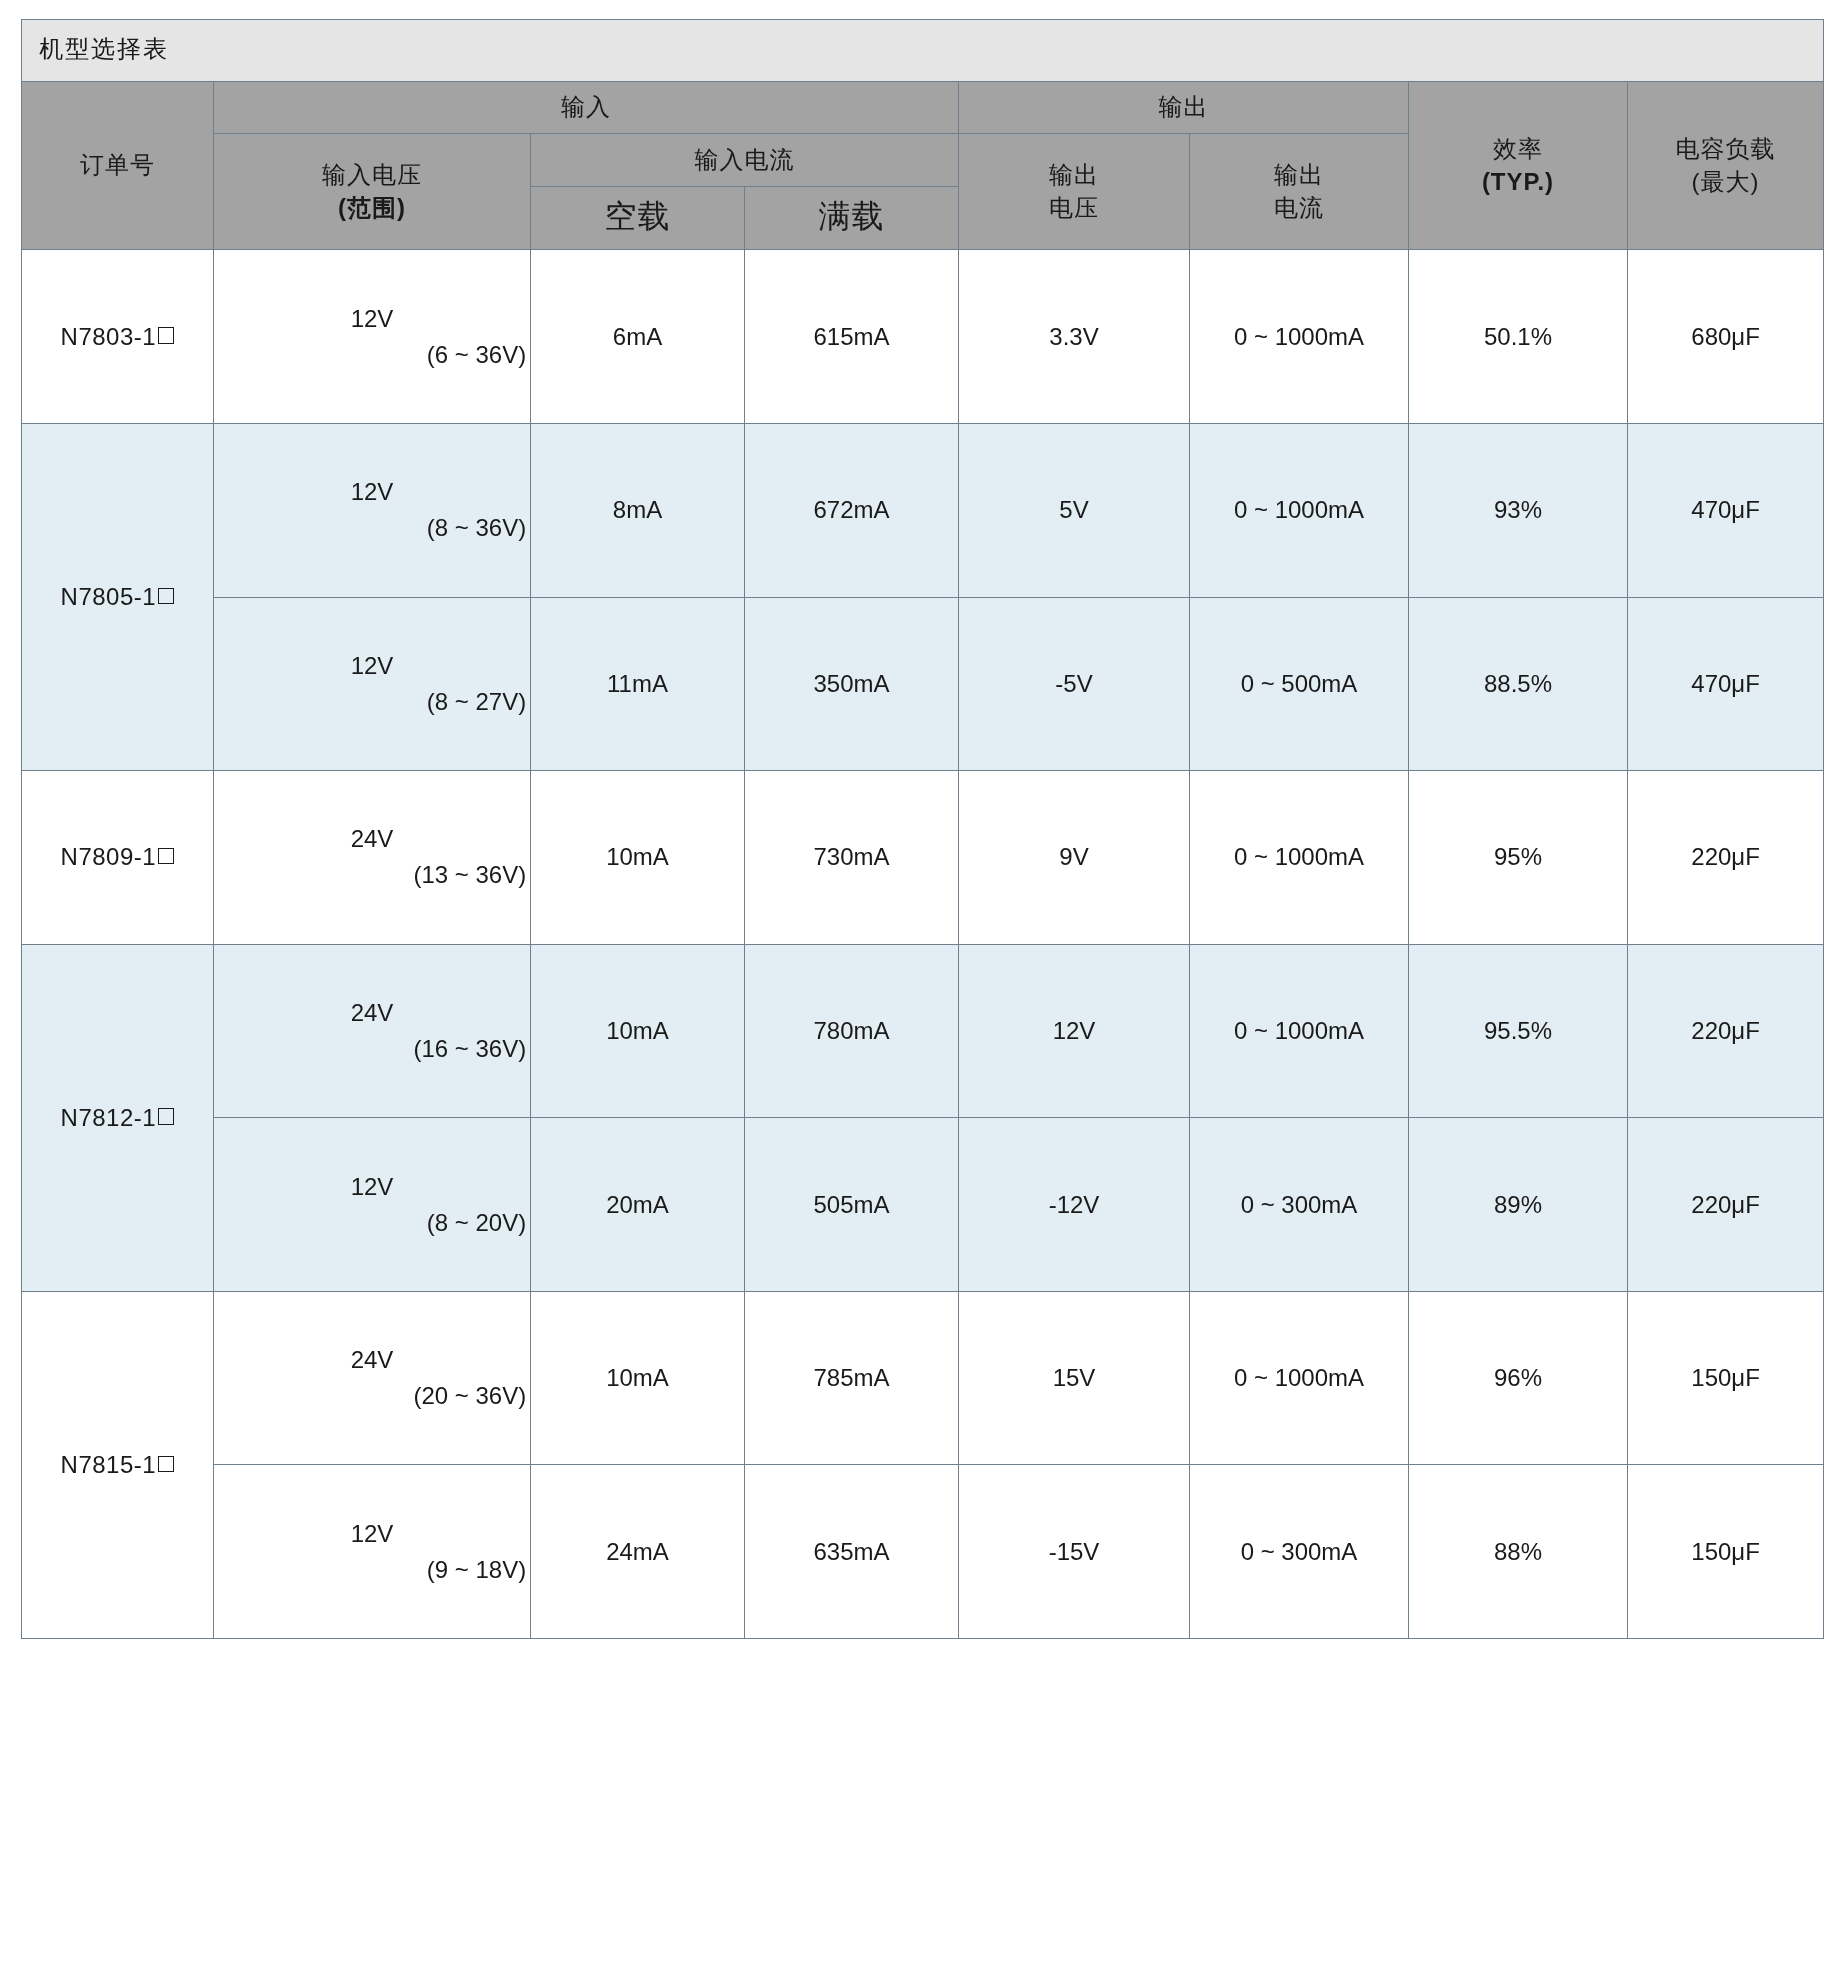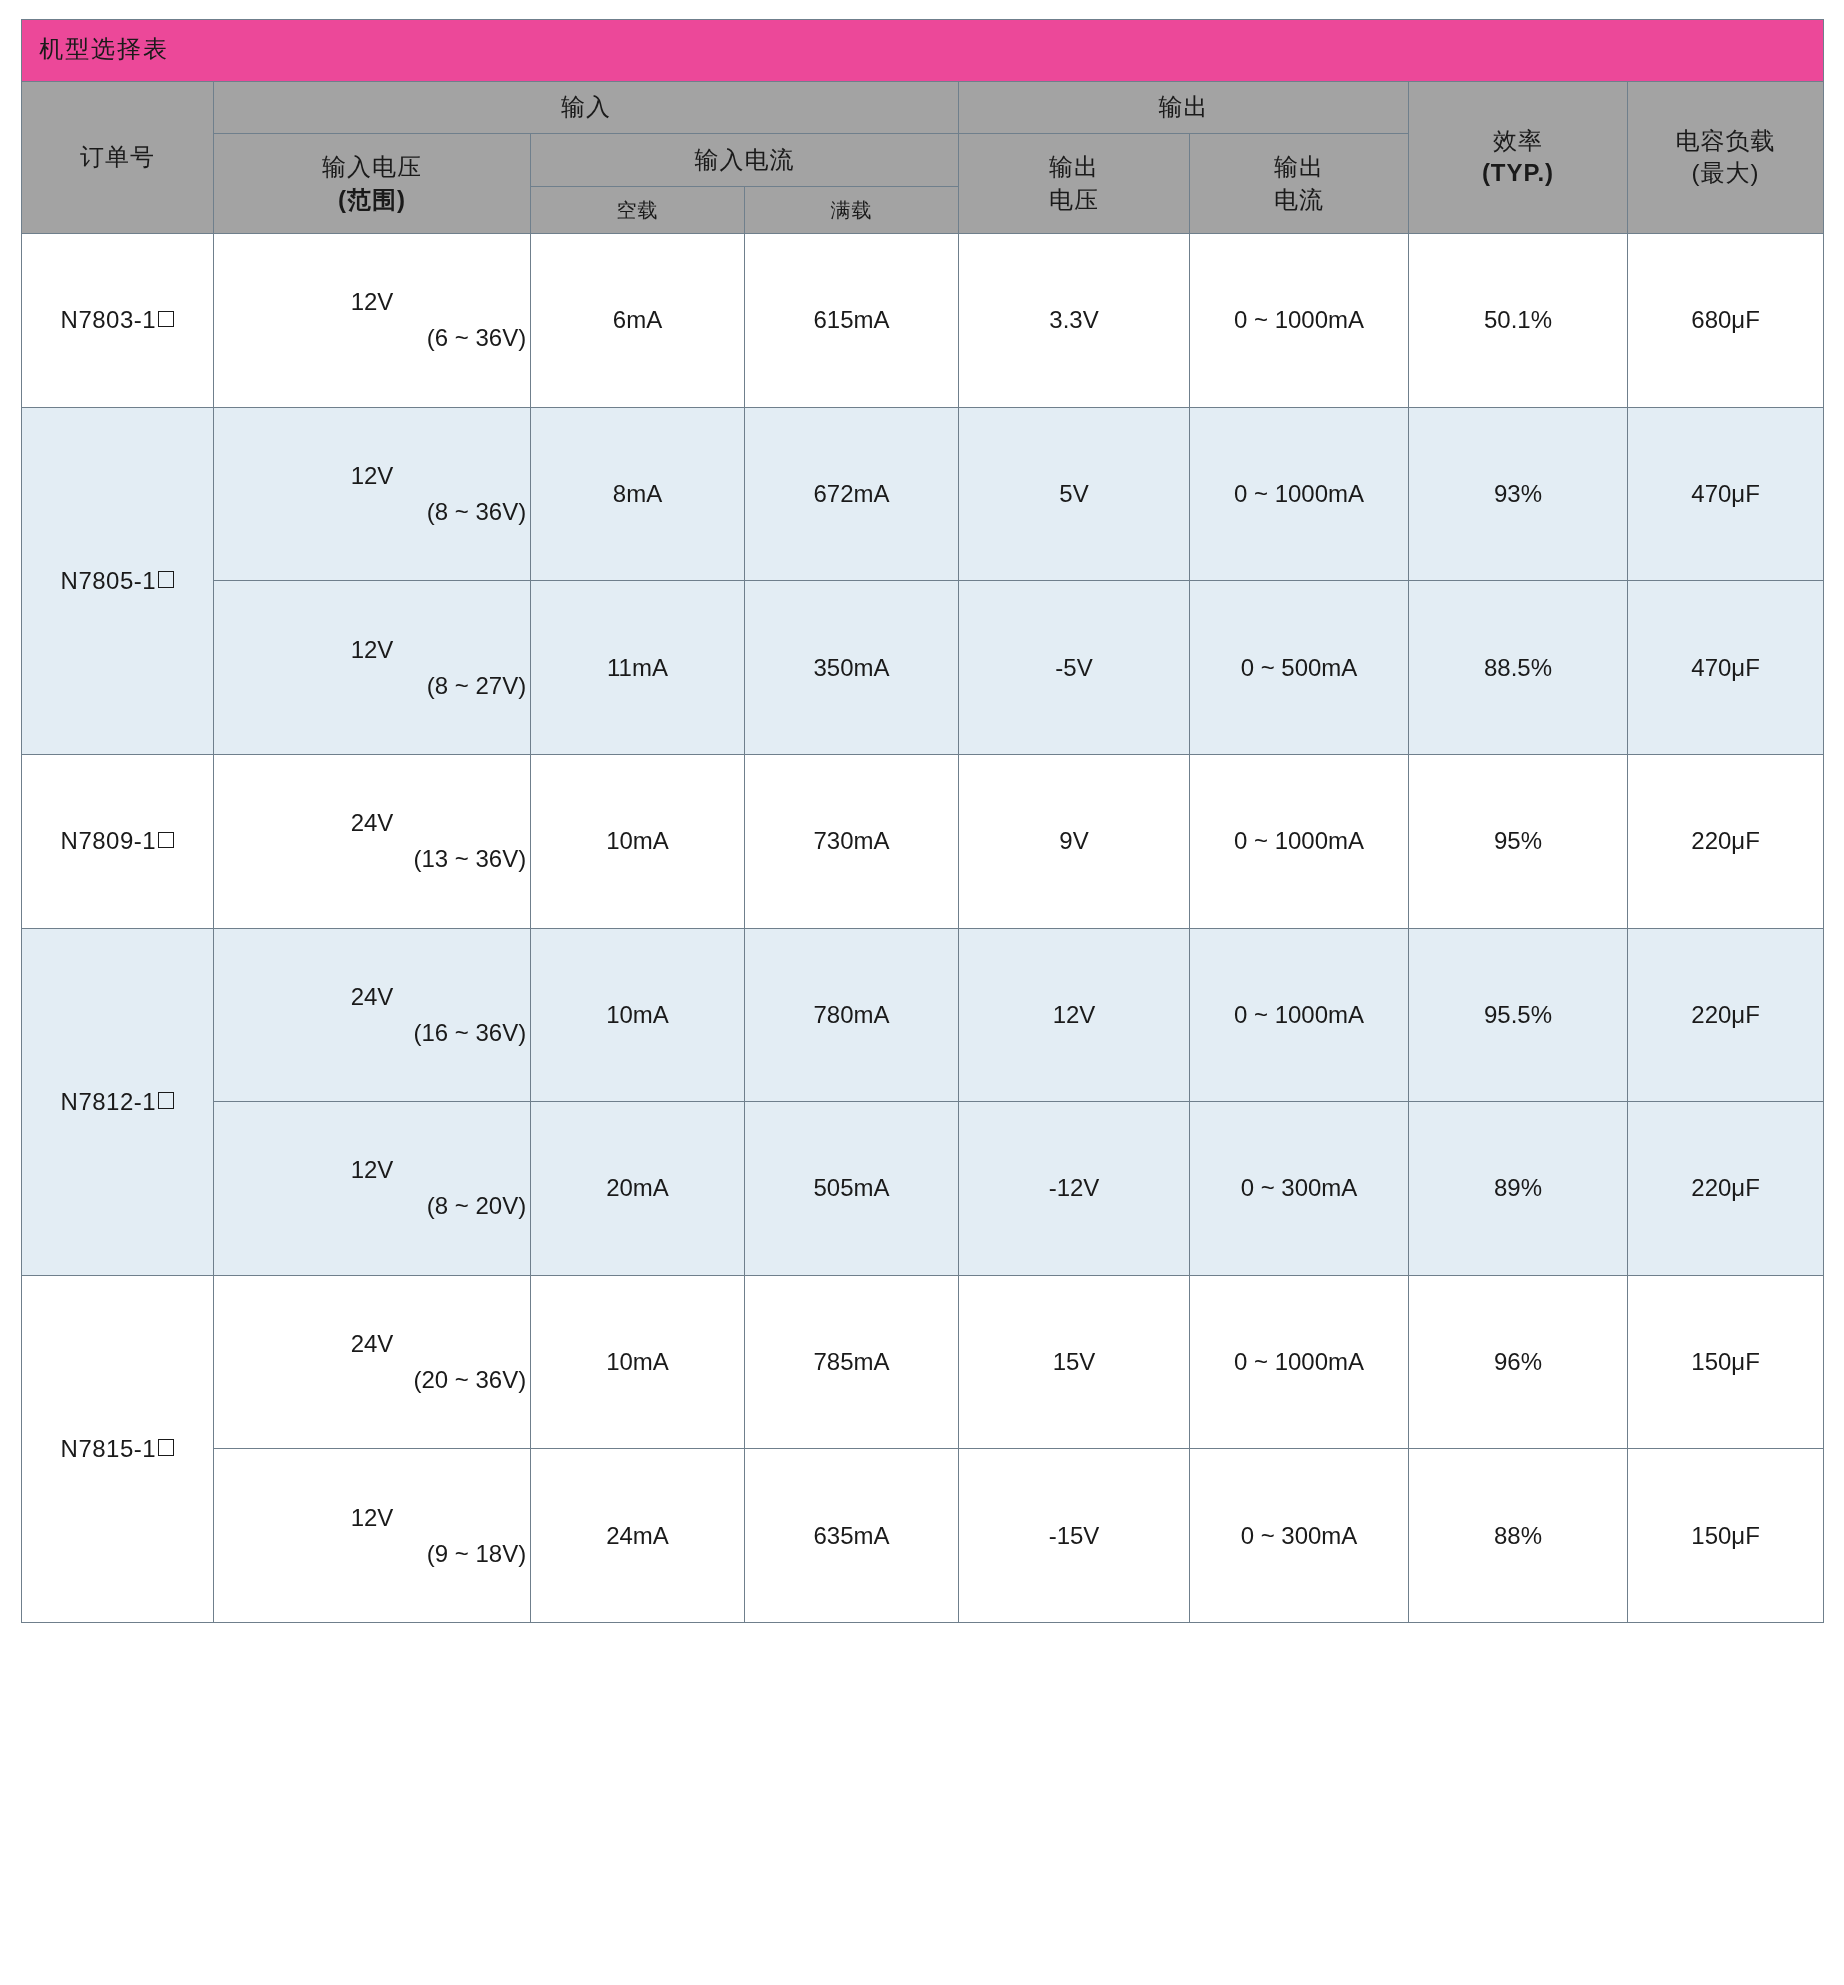--- a/index.html
+++ b/index.html
@@ -27,37 +27,38 @@
   table.spec td, table.spec th {
     border: 1.9px solid #6f7f8c;
     text-align: center;
     vertical-align: middle;
     font-weight: normal;
     font-size: 24px;
     color: #1a1a1a;
   }
   
   .title-bar {
-    background: #ec4899;
+    background: #e5e5e5;
     text-align: left !important;
     padding: 13.4px 17.3px 15.4px 17.3px;
     font-size: 29px;
     letter-spacing: 1.9px;
     color: #111;
   }
   
   .hdr {
     background: #a3a3a3;
     font-size: 27px;
     letter-spacing: 1px;
     padding: 9.6px 3.8px;
     line-height: 1.35;
   }
   .hdr.small {
-    font-size: 20px;
+    font-size: 32px;
+    font-family: Liberation Mono, monospace;
   }
   .hdr b {
     font-weight: bold;
   }
   
   td.body-cell {
     height: 161px;
     font-size: 25px;
     line-height: 1.5;
     padding: 5.8px 3.8px;

